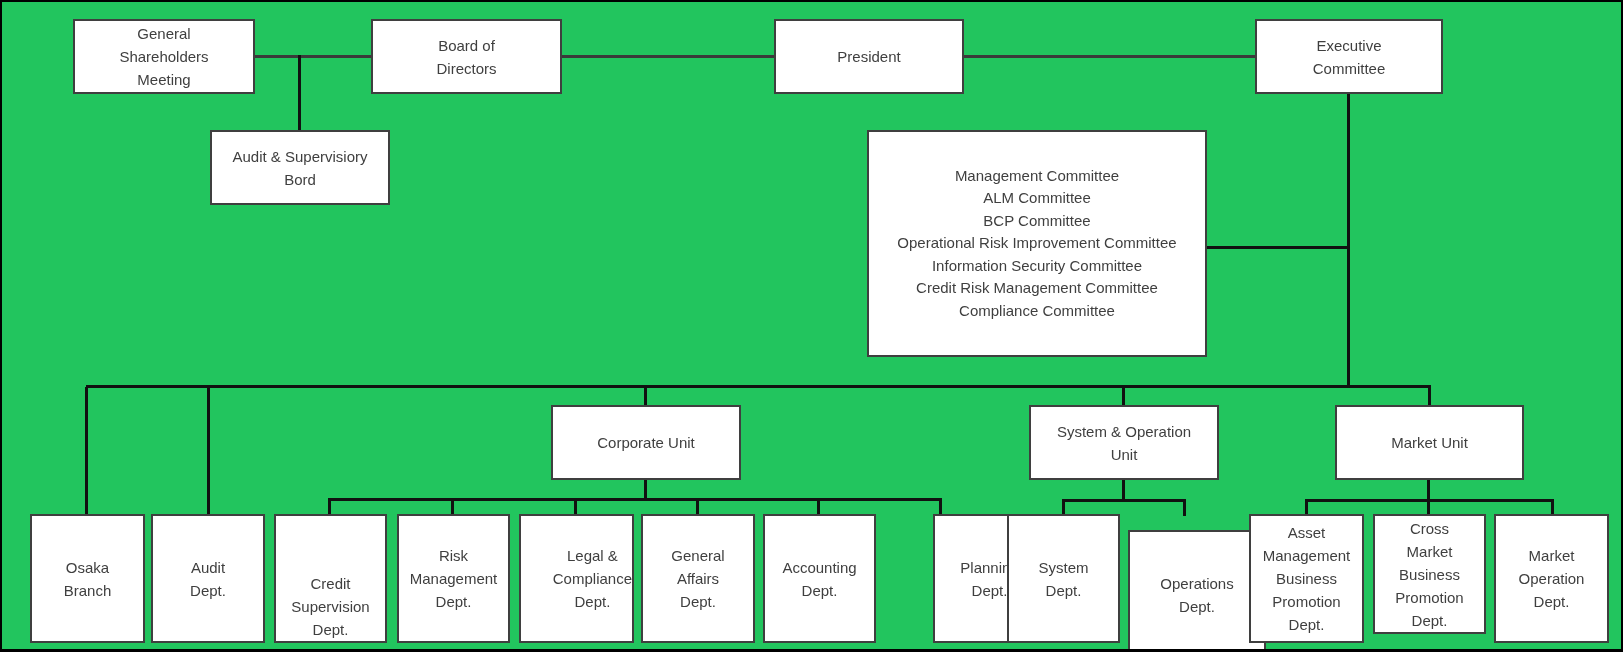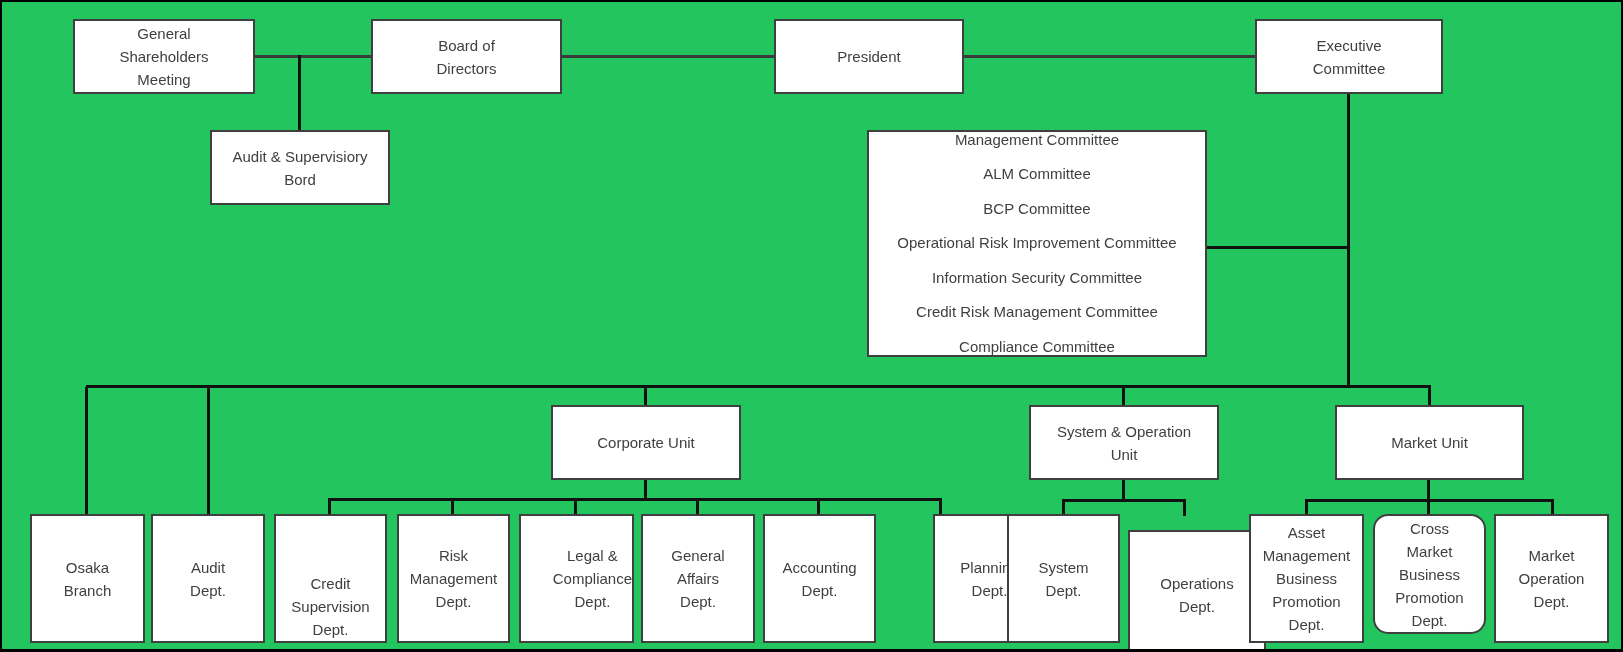--- a/index.html
+++ b/index.html
@@ -21,21 +21,21 @@
     background:#ffffff;
     display:flex;
     align-items:center;
     justify-content:center;
     text-align:center;
     font-size:15px;
     line-height:23px;
     z-index:2;
   }
   .node .label{white-space:pre-line;}
-  .committee-list{display:flex;flex-direction:column;align-items:center;justify-content:center;gap:12px;}
+  .committee-list{display:flex;flex-direction:column;align-items:center;justify-content:center;}
   .committee-list div{line-height:22.5px;}
   .hline,.vline{position:absolute;background:#111111;z-index:1;}
   .thin{background:#3a3a3a;}
 </style>
 </head>
 <body>
 
 <div class="canvas">
 
   <div class="hline thin" style="left:253px;top:53px;width:116px;height:2.5px;"></div>
@@ -159,21 +159,21 @@
     <span class="label">Operations
 Dept.</span>
   </div>
   <div class="node" style="left:1247px;top:512px;width:115px;height:129px;">
     <span class="label">Asset
 Management
 Business
 Promotion
 Dept.</span>
   </div>
-  <div class="node" style="left:1371px;top:512px;width:113px;height:120px;border-radius:15px;">
+  <div class="node" style="left:1371px;top:512px;width:113px;height:120px;">
     <span class="label">Cross
 Market
 Business
 Promotion
 Dept.</span>
   </div>
   <div class="node" style="left:1492px;top:512px;width:115px;height:129px;">
     <span class="label">Market
 Operation
 Dept.</span>

